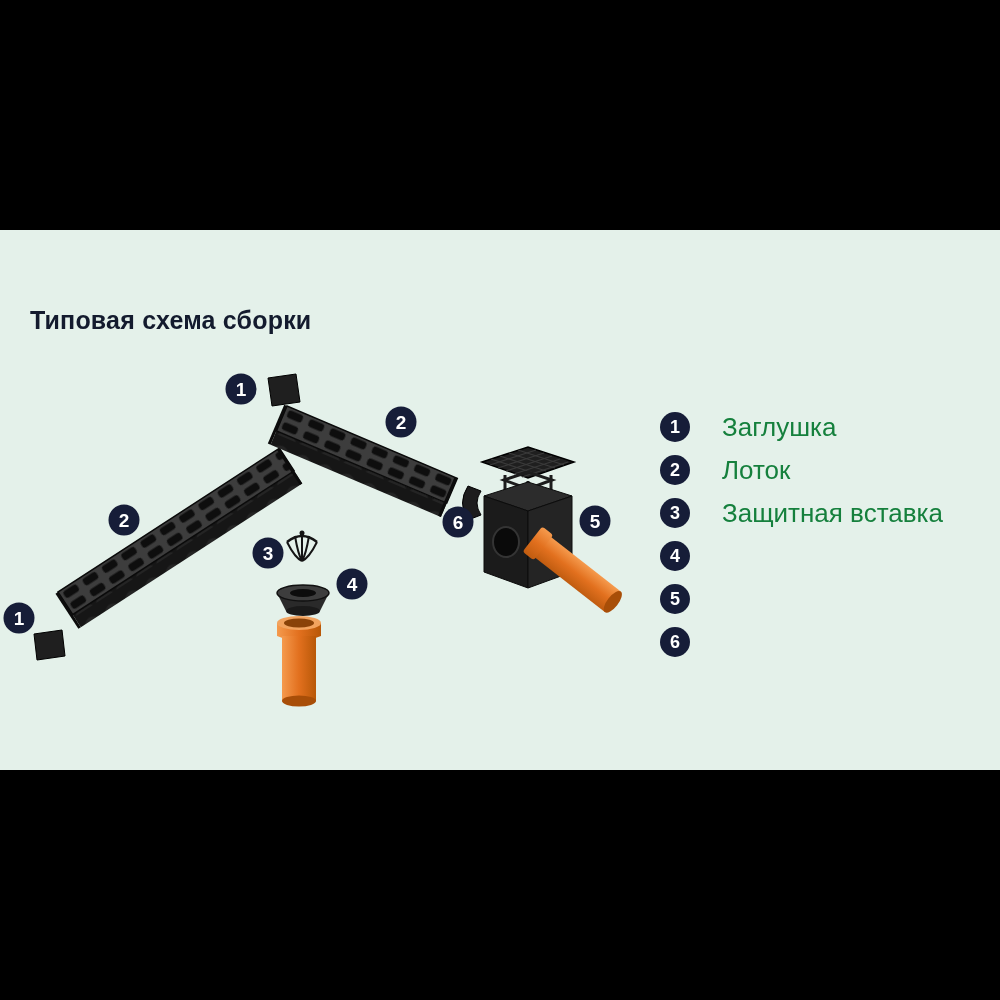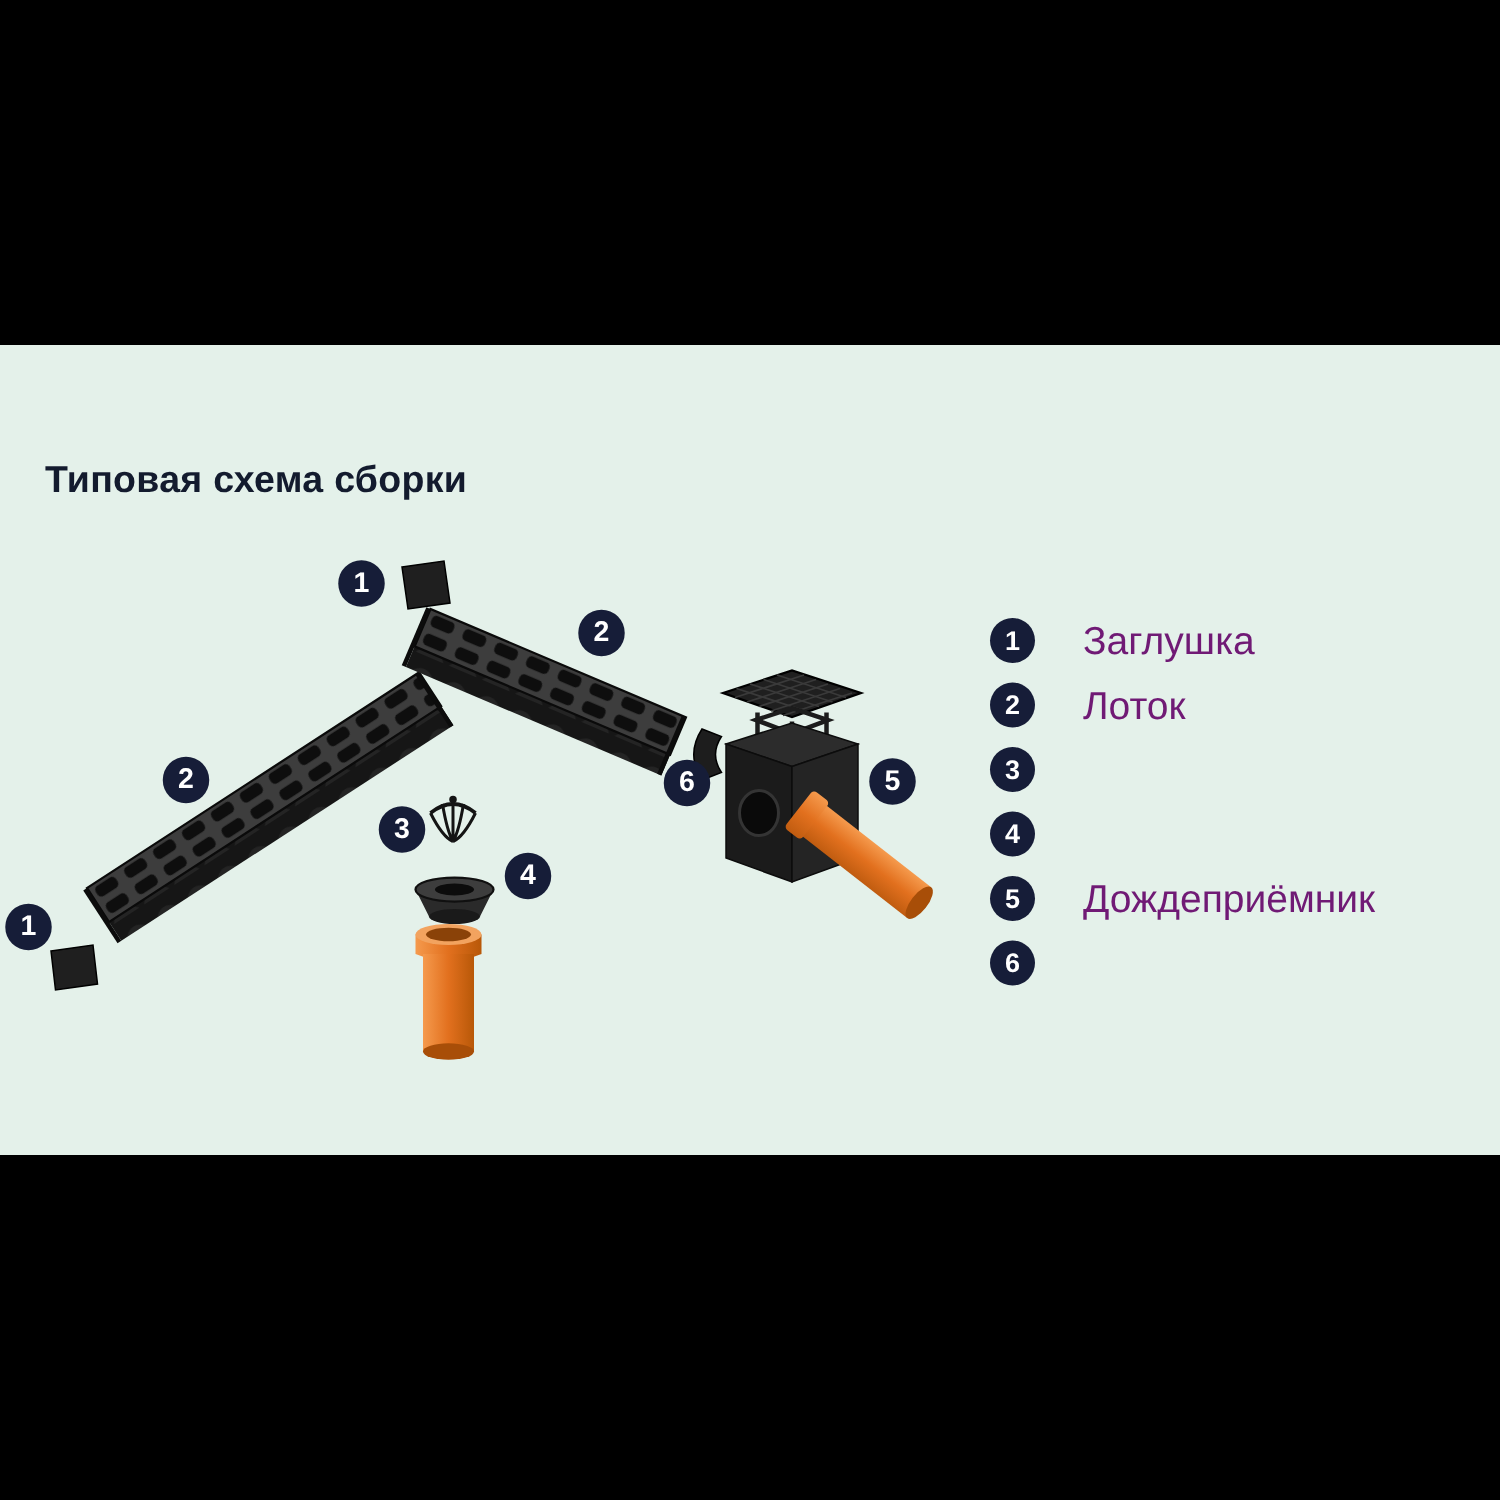--- a/index.html
+++ b/index.html
@@ -27,21 +27,21 @@
   .legend{
     position:absolute;left:660px;top:182px;display:flex;flex-direction:column;gap:13px;
   }
   .legend-row{display:flex;align-items:center;height:30px;}
   .legend-num{
     width:30px;height:30px;border-radius:50%;background:#161d38;color:#fff;
     font-weight:bold;font-size:18px;display:flex;align-items:center;justify-content:center;
     flex:0 0 30px;
   }
   .legend-label{
-    margin-left:32px;font-size:26px;color:#701a75;white-space:nowrap;
+    margin-left:32px;font-size:26px;color:#15803d;white-space:nowrap;
   }
 </style>
 </head>
 <body>
 
 <div class="stage">
   <div class="content">
 
     <h1 class="title">Типовая схема сборки</h1>
 
@@ -145,27 +145,27 @@
       <div class="legend-row">
         <span class="legend-num">1</span>
         <span class="legend-label">Заглушка</span>
       </div>
       <div class="legend-row">
         <span class="legend-num">2</span>
         <span class="legend-label">Лоток</span>
       </div>
       <div class="legend-row">
         <span class="legend-num">3</span>
+        <span class="legend-label">Защитная вставка</span>
       </div>
       <div class="legend-row">
         <span class="legend-num">4</span>
       </div>
       <div class="legend-row">
         <span class="legend-num">5</span>
-        <span class="legend-label">Дождеприёмник</span>
       </div>
       <div class="legend-row">
         <span class="legend-num">6</span>
       </div>
     </div>
 
   </div>
 </div>
 
 </body></html>

